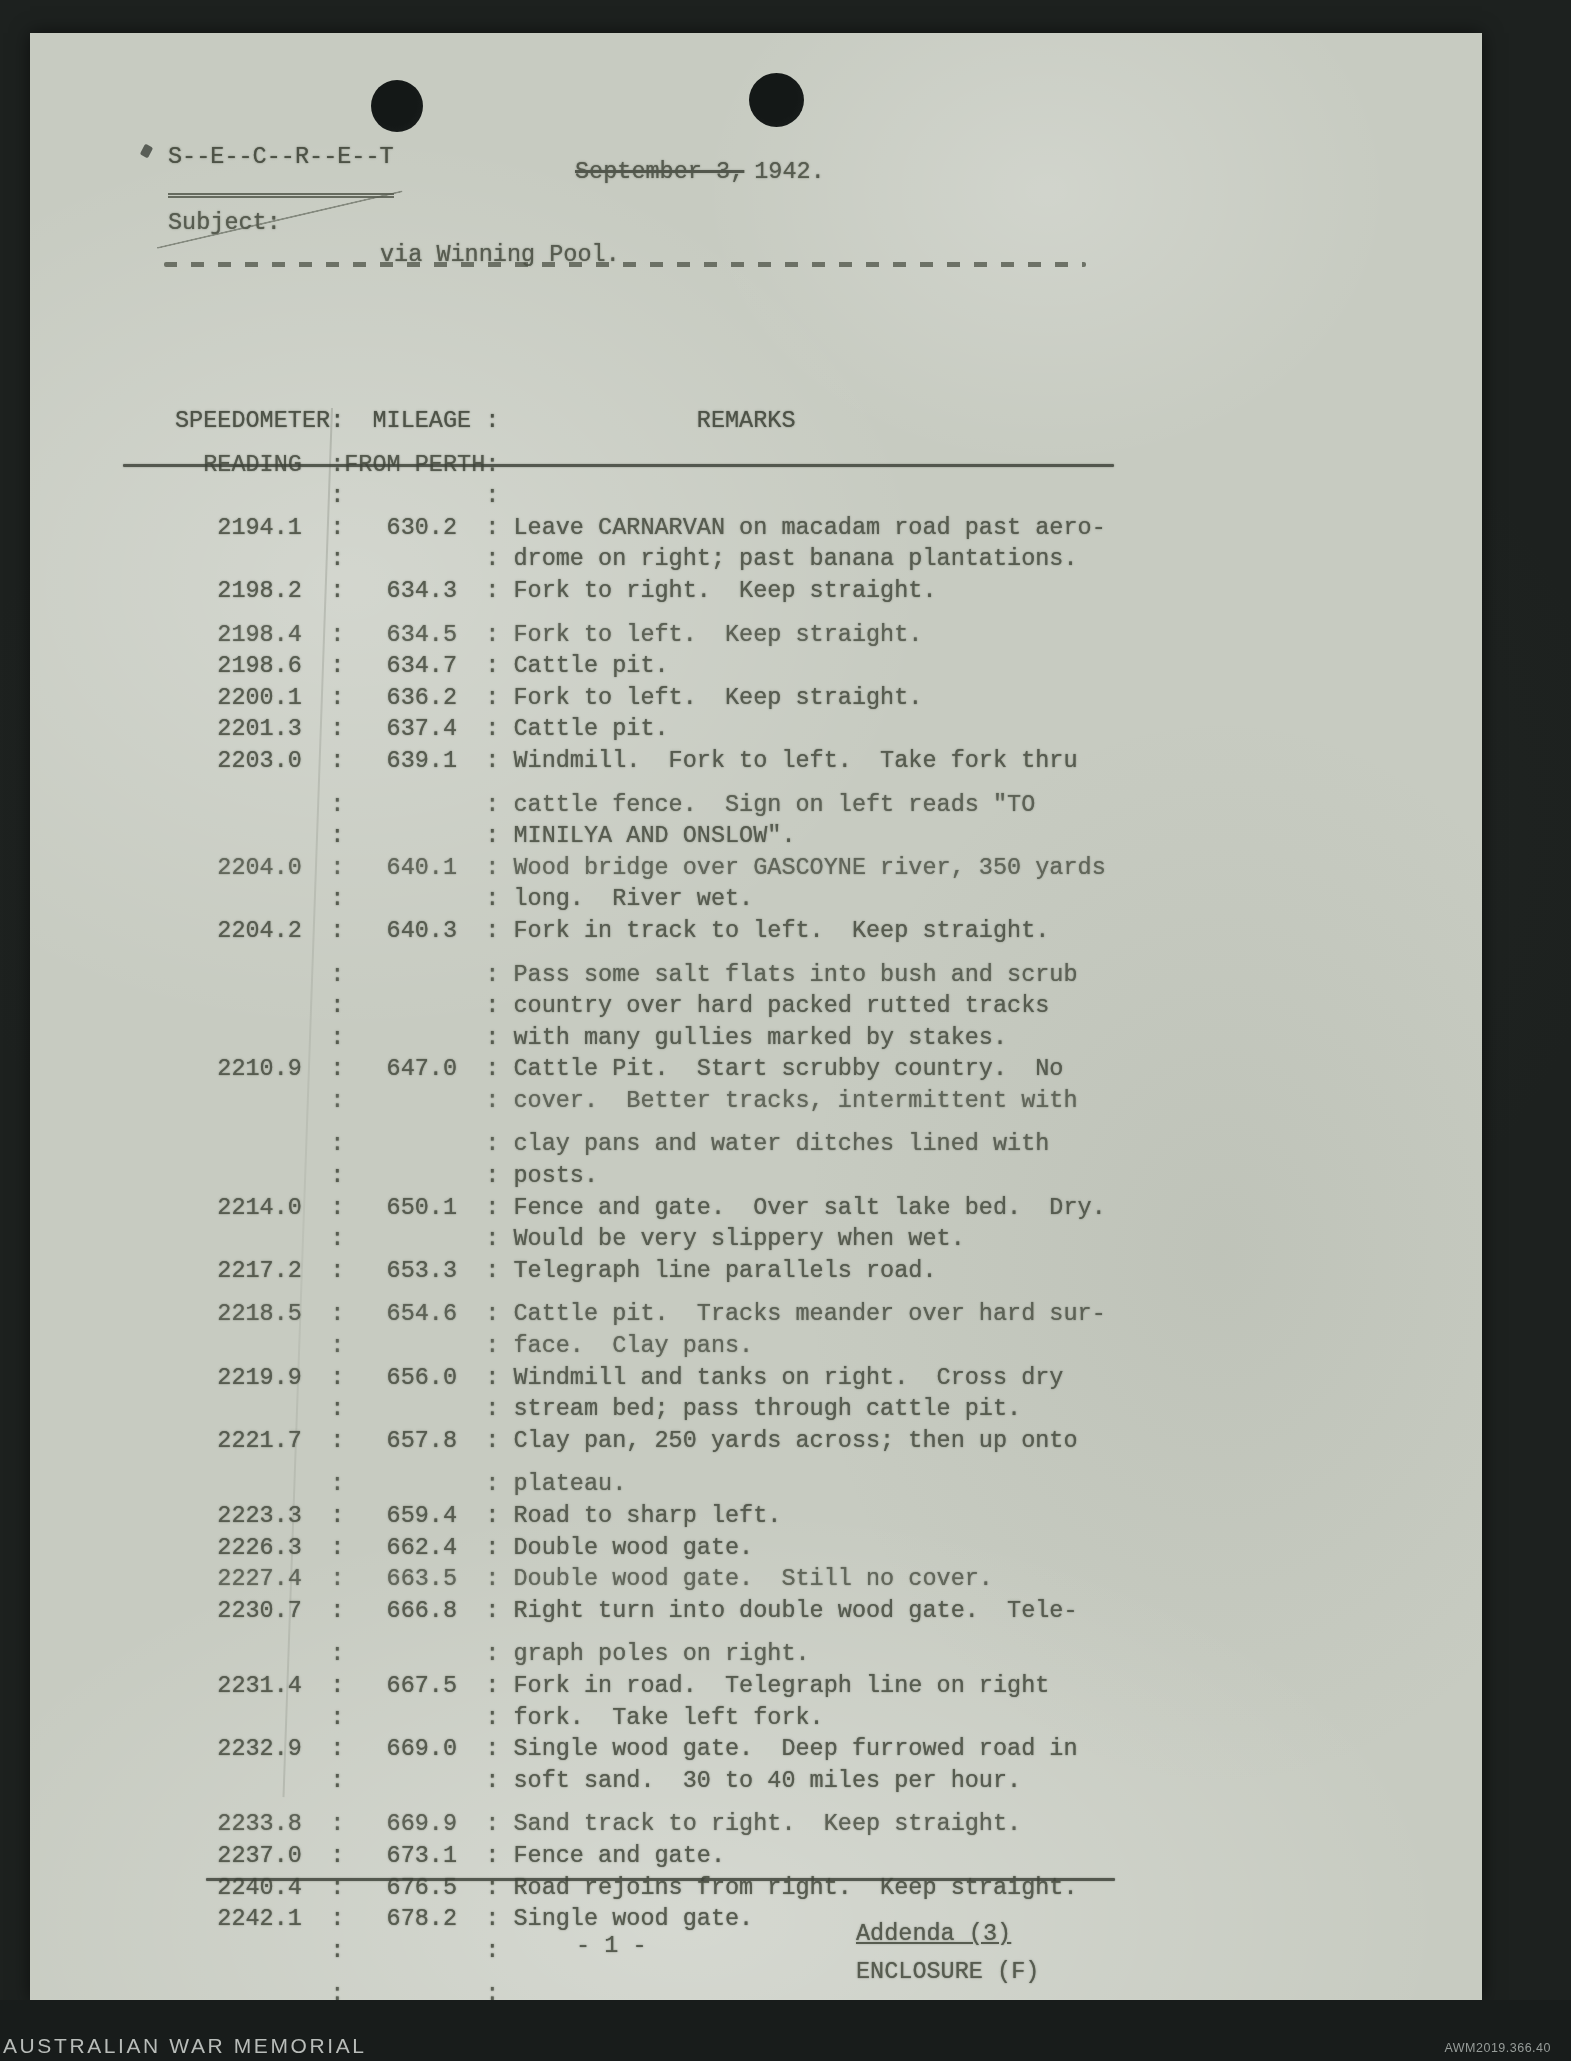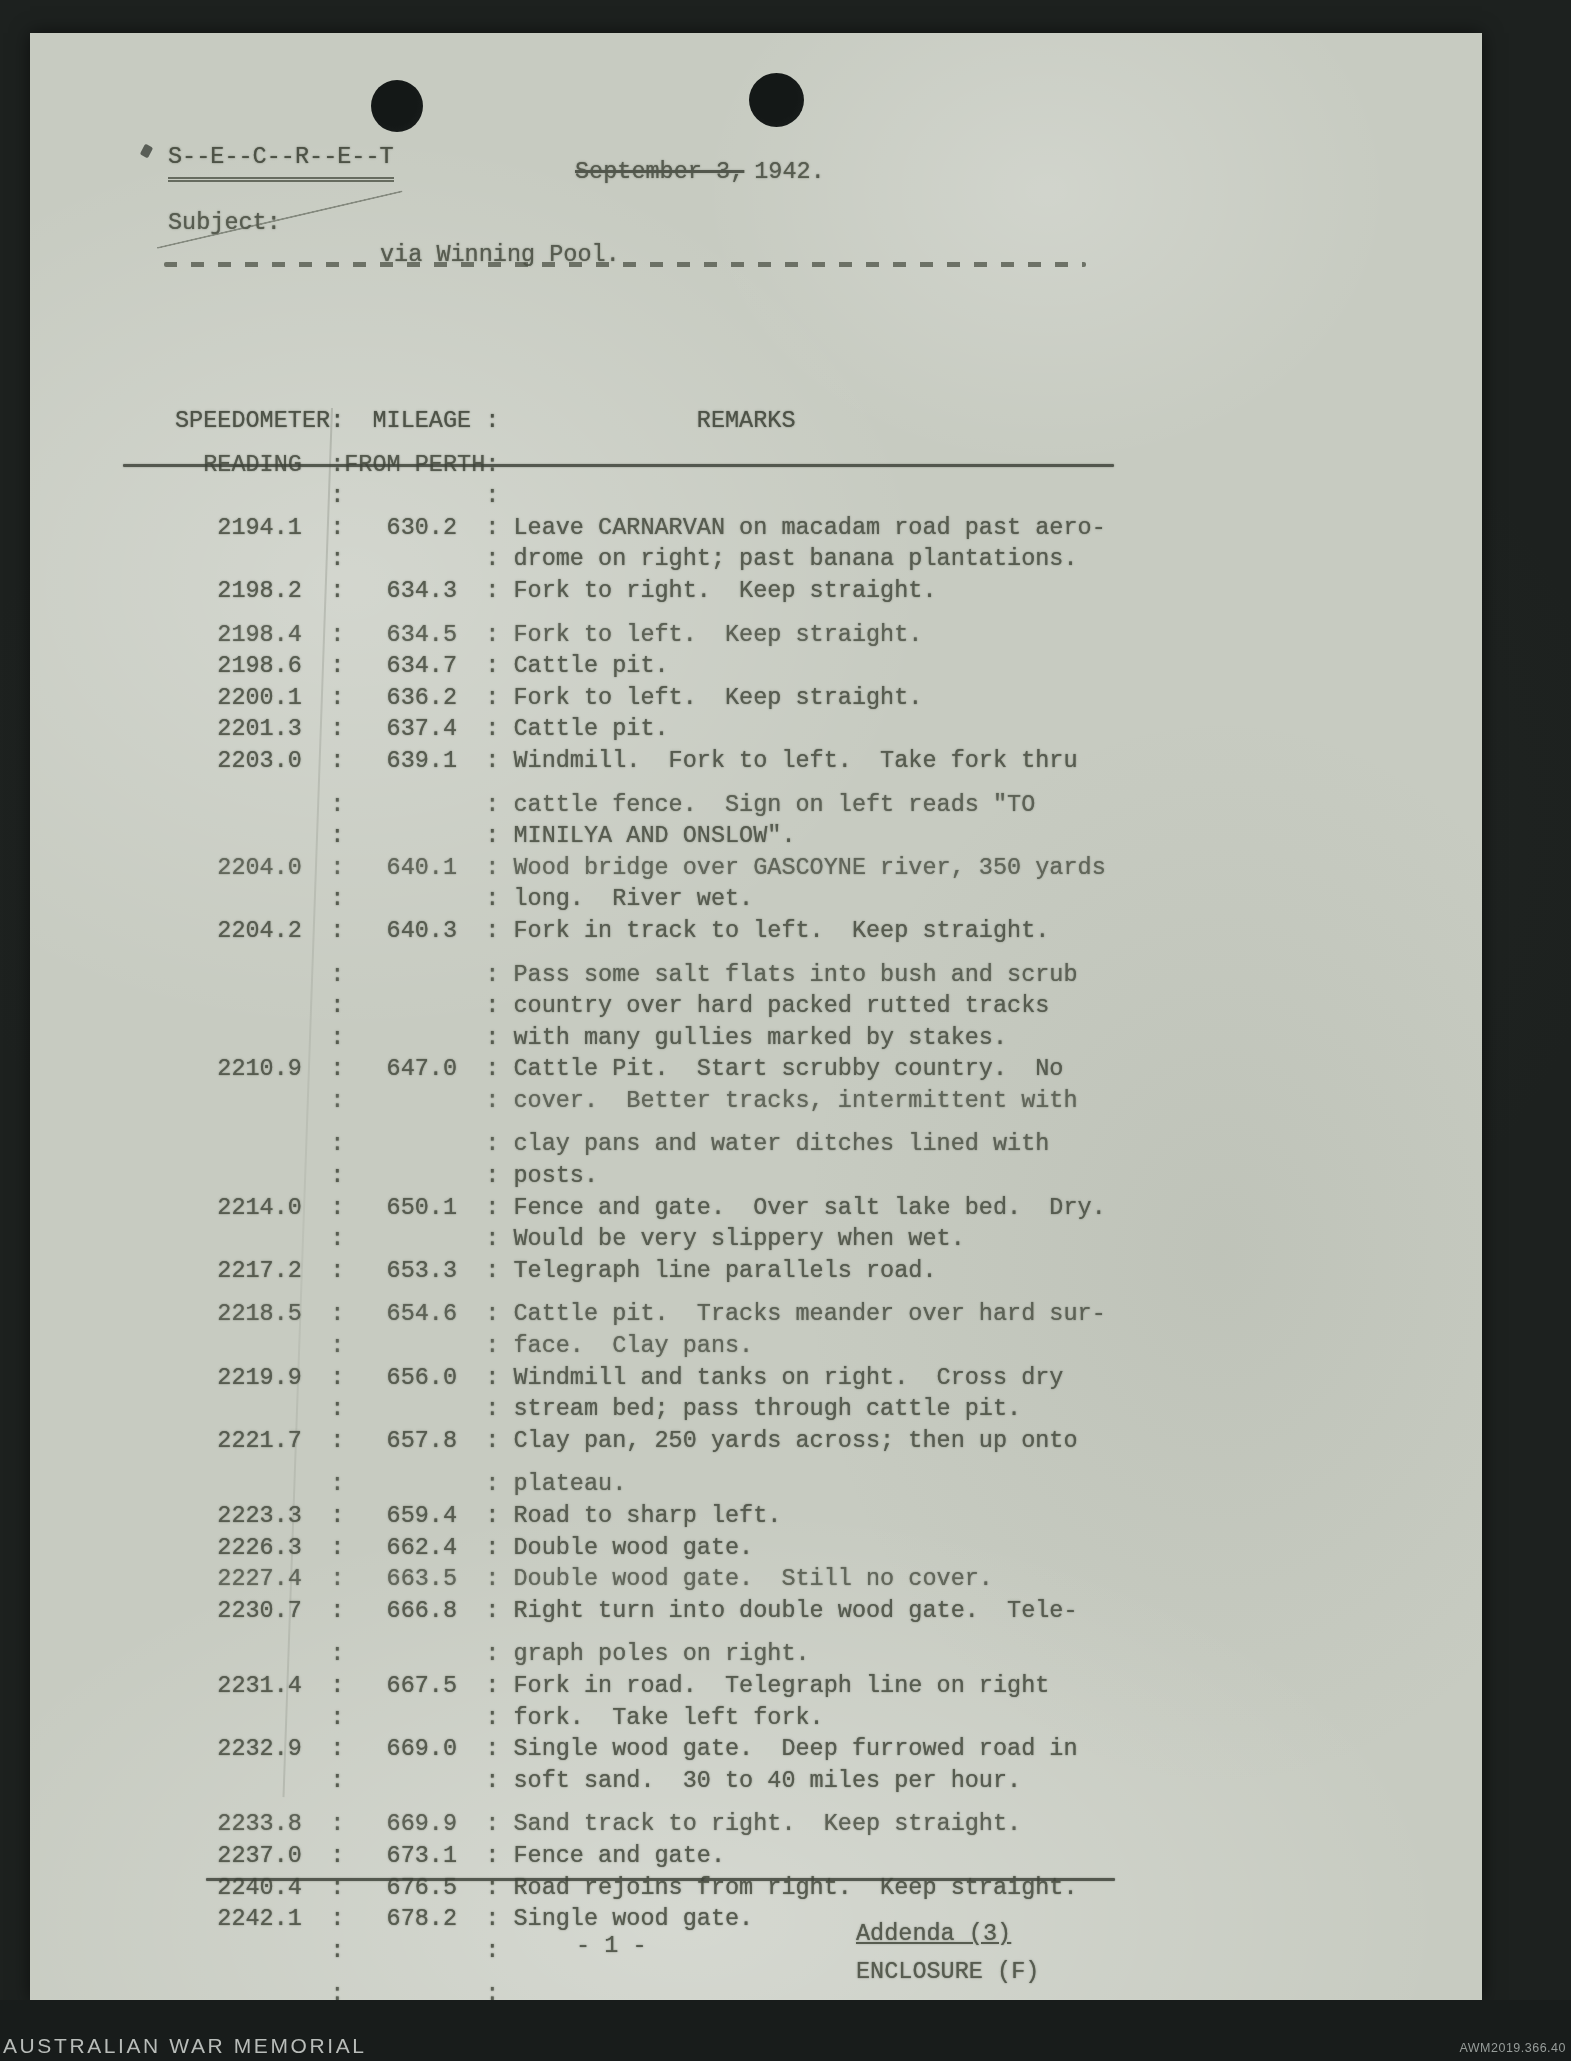--- a/index.html
+++ b/index.html
@@ -36,21 +36,21 @@
     transform:rotate(2deg); transform-origin:top center;
   }
   .type {
     position:absolute; color:#575c50; font-size:23.5px; line-height:31.6px;
     white-space:pre; letter-spacing:0;
     text-shadow:0 0 1px rgba(87,92,80,.85), 0 0 2.6px rgba(87,92,80,.32);
   }
   .dark { color:#4d5246; }
   .classification {
     left:168px; top:141px;
-    border-bottom:5px double rgba(77,82,70,.8); padding-bottom:4px;
+    border-bottom:5px double rgba(77,82,70,.8); padding-bottom:20px;
   }
   .dateline { left:575px; top:156px; }
   .struck { text-decoration:line-through; text-decoration-thickness:2.5px;
     text-decoration-color:rgba(80,85,74,.85); margin-right:10px; }
   .subject-label { left:168px; top:207px;text-align:center; }
   .pen-strike {
     position:absolute; left:157px; top:247px; width:252px; height:0;
     border-top:2.5px solid rgba(88,93,82,.6); transform:rotate(-13deg);
     transform-origin:left center; border-radius:2px;
   }
@@ -73,21 +73,21 @@
   .enclosure { left:856px; top:1928px;margin-top:28px; }
   .addenda { left:856px; top:1918px;text-decoration:underline; }
   .bottom-bar { position:absolute; left:0; top:2000px; width:1571px; height:61px;
     background:#181c1b; }
   .wm-left {
     position:absolute; left:3px; bottom:3px; color:#b8bcb9;
     font-family:"Liberation Sans","DejaVu Sans",sans-serif; font-size:21px;
     letter-spacing:2.6px;
   }
   .wm-right {
-    position:absolute; right:5px; bottom:6px; color:#969c99;
+    position:absolute; right:20px; bottom:6px; color:#969c99;
     font-family:"Liberation Sans","DejaVu Sans",sans-serif; font-size:12.5px;
     letter-spacing:.5px;
   }
 </style>
 </head>
 <body>
 
 <div id="canvas">
 
   <div class="paper">

